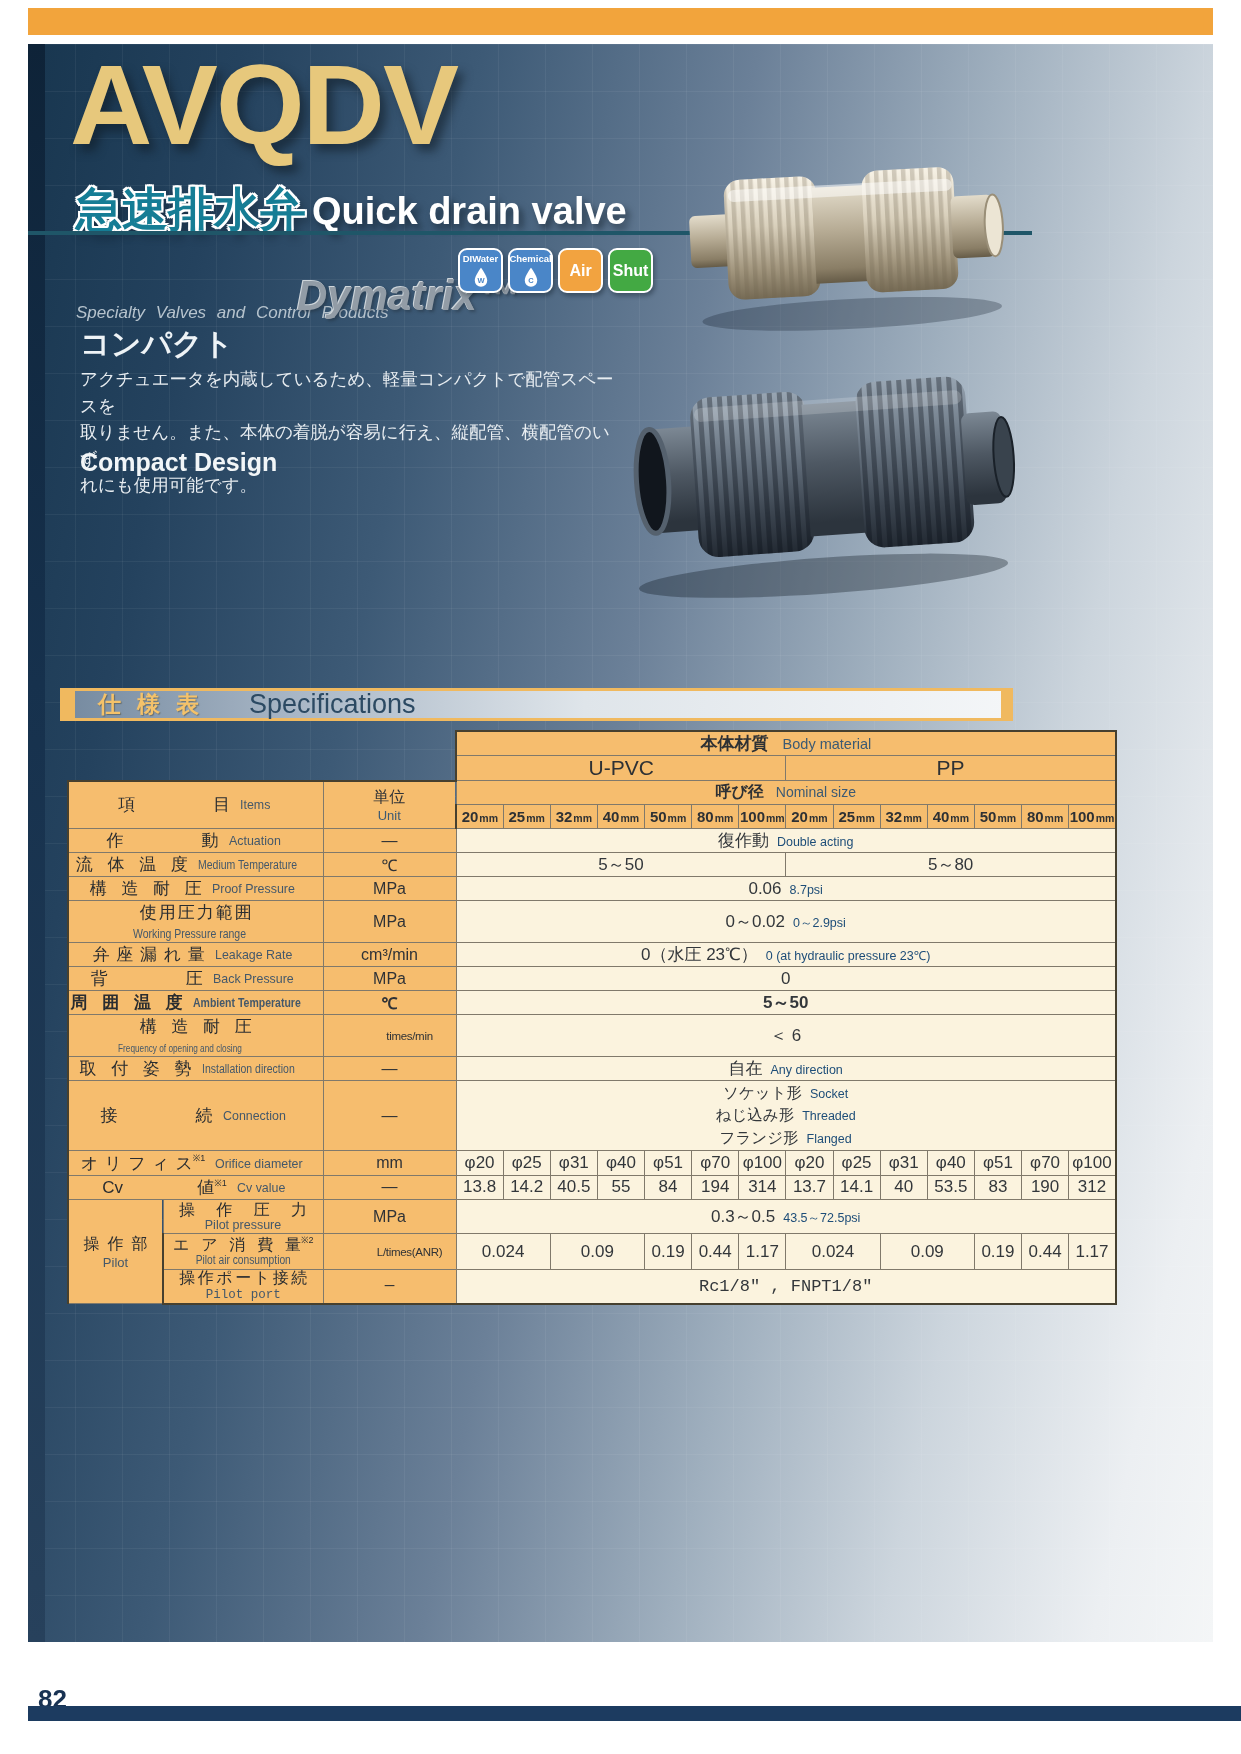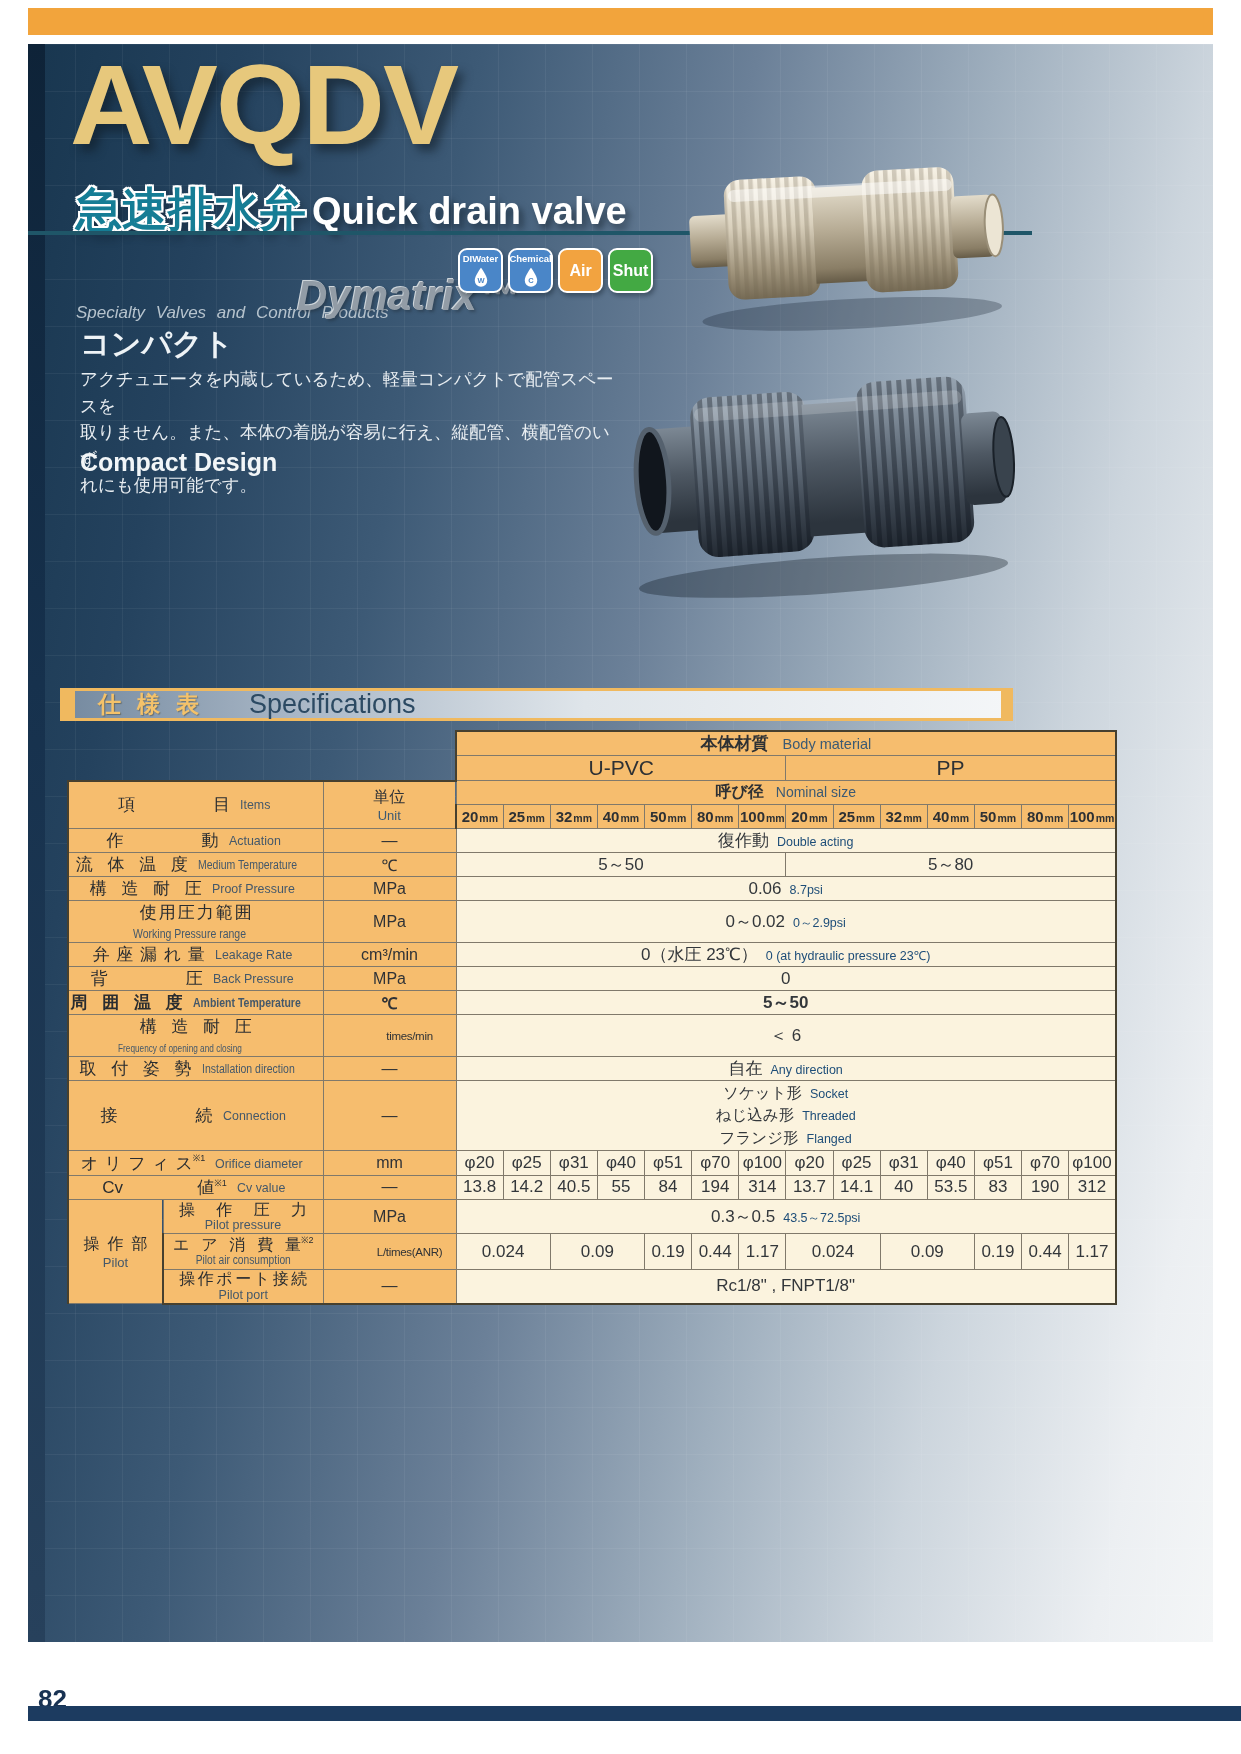--- a/index.html
+++ b/index.html
@@ -62,21 +62,21 @@
      text-shadow:1px 1px 1px rgba(60,50,20,.4);}
   .spec-en{margin-left:34px;font-size:27px;color:#2c4a63;}
 
   
   .tablewrap{left:67px;top:730px;width:1048px;z-index:2;}
   table.spec{border-collapse:collapse;table-layout:fixed;width:1048px;}
   table.spec th,table.spec td{border:1px solid #80796b;padding:0;vertical-align:middle;text-align:center;
      font-family:"Liberation Sans",sans-serif;overflow:hidden;}
   table.spec .ghost{border:none;background:transparent;}
   table.spec tr>*:last-child{border-right:2px solid #46402f;}
-  table.spec tbody tr:last-child>*{border-bottom:2px solid #46402f;}
+  table.spec tbody tr:last-child>*{border-bottom:2px solid #46402f;font-family:Liberation Mono, monospace;}
   table.spec tr>*:first-child:not(.ghost){border-left:2px solid #46402f;}
   .eT{border-top:2px solid #46402f !important;}
   .eL{border-left:2px solid #46402f !important;}
   thead th{background:#f6bd6e;font-weight:normal;}
   .hr1{height:24px;}.hr2{height:25px;}.hr3{height:24px;}.hr4{height:24px;}
   .bm-jp{font-size:17px;font-weight:bold;color:#2e3134;}
   .bm-en{font-size:14.5px;color:#3c5a73;margin-left:14px;}
   .mat{font-size:21px;color:#2e3134;}
   .nm-jp{font-size:16px;font-weight:bold;color:#2e3134;}
   .nm-en{font-size:14px;color:#3c5a73;margin-left:12px;}

